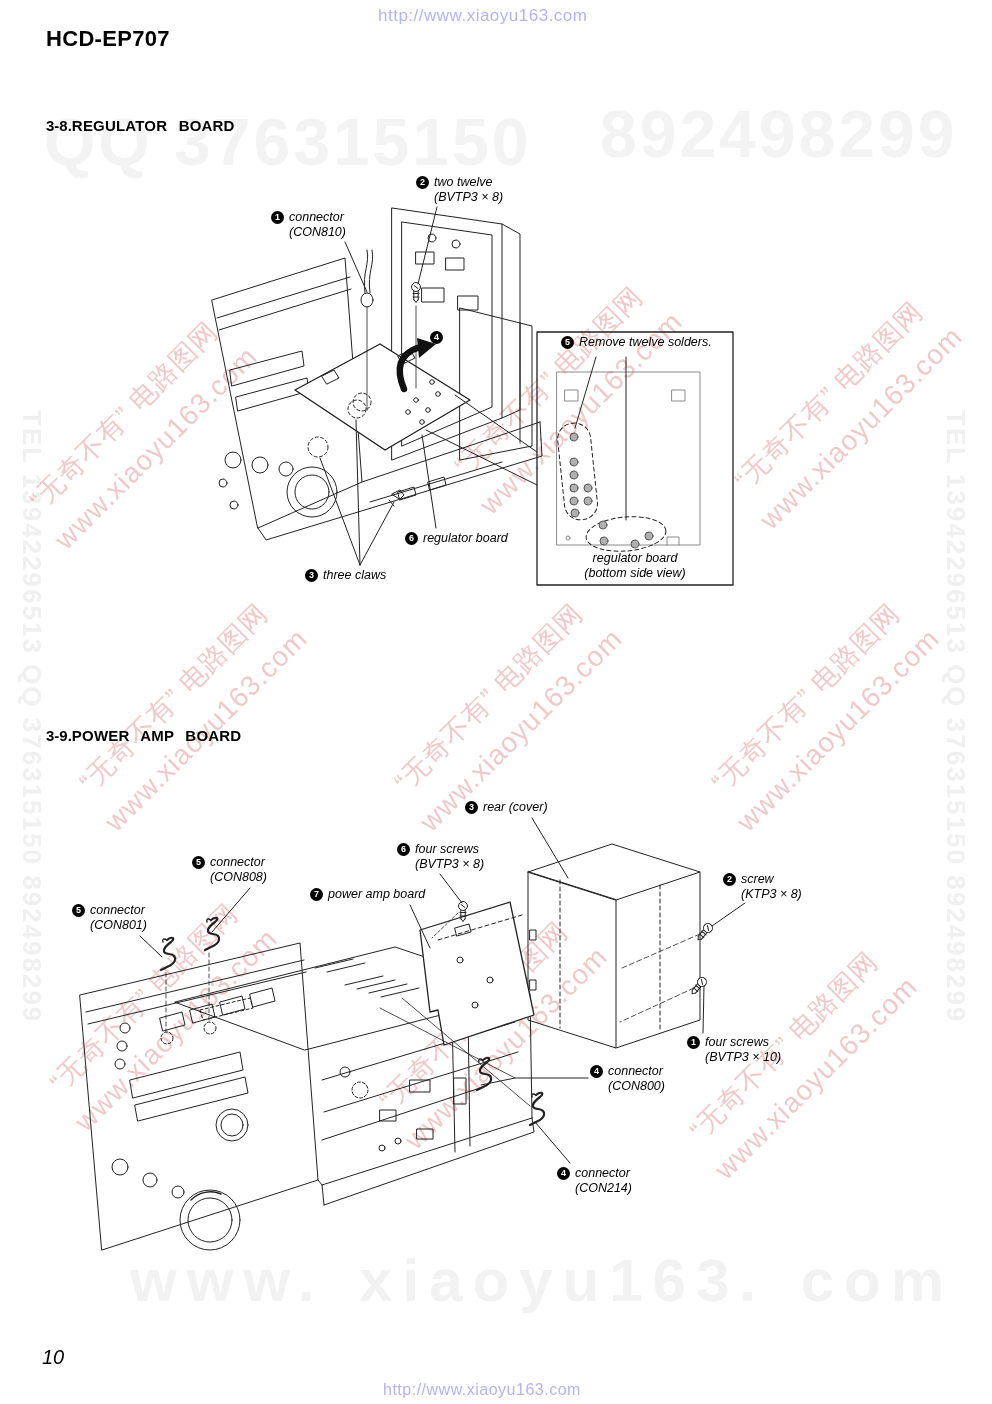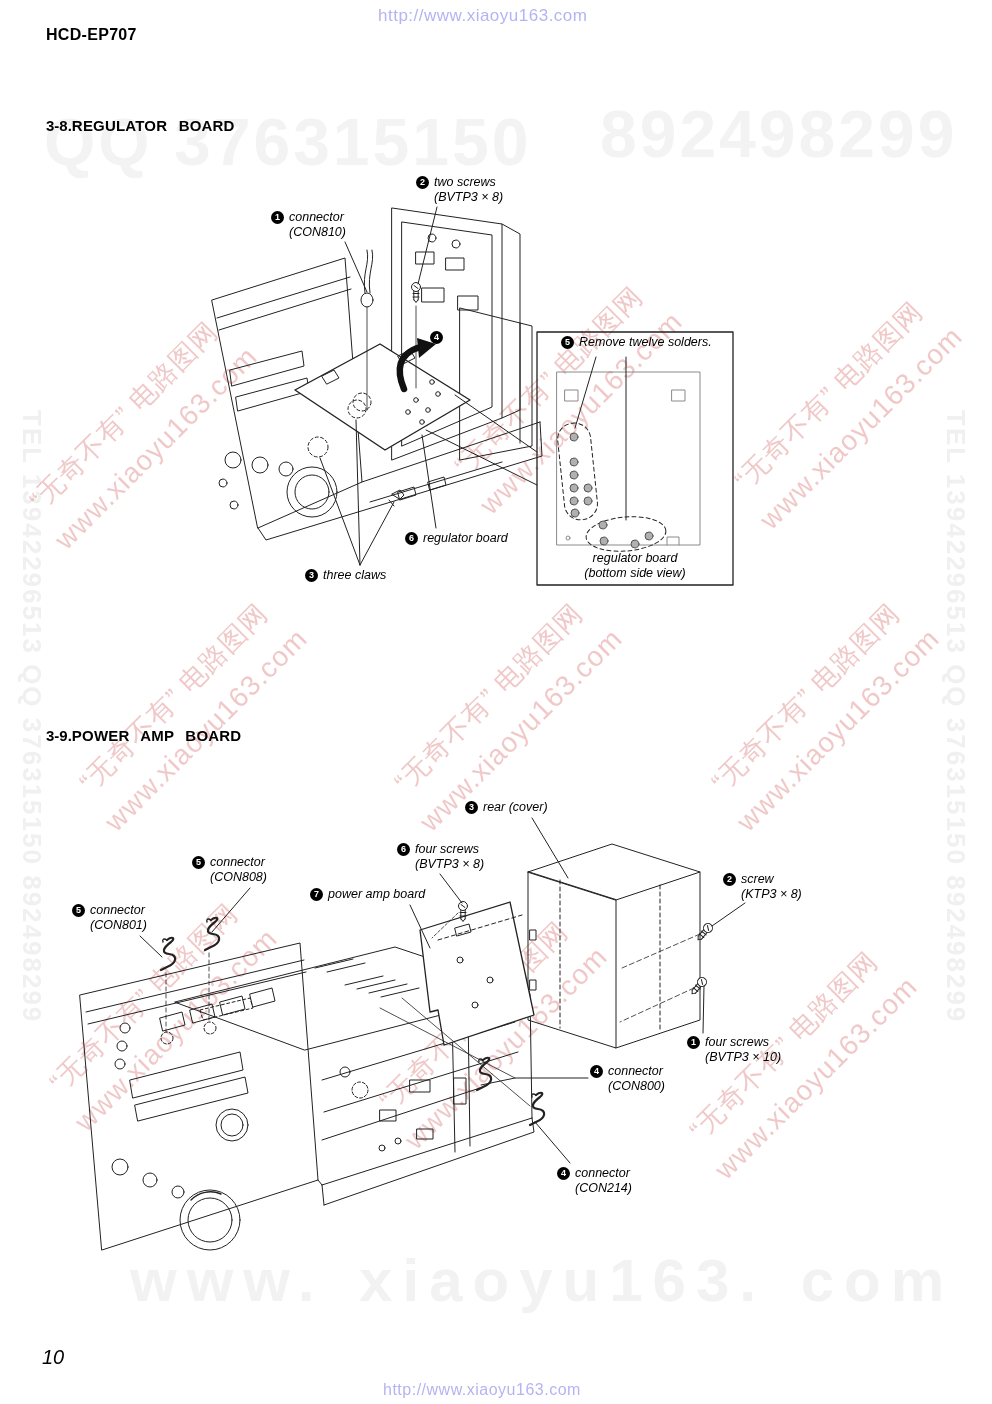--- a/index.html
+++ b/index.html
@@ -9,21 +9,21 @@
   .wm{position:absolute;z-index:1;white-space:nowrap;pointer-events:none;}
   .wm-url{font-size:17px;color:#b4b4f2;letter-spacing:0.5px;}
   .wm-big{font-weight:bold;color:#f3f3f3;}
   .wm-top{font-size:66px;letter-spacing:3px;}
   .wm-mid{font-size:37px;color:#eeeeee;letter-spacing:1px;}
   .wm-bottom{font-size:60px;color:#f2f2f2;letter-spacing:10px;word-spacing:8px;margin-left:48px;}
   .wm-side{writing-mode:vertical-rl;font-size:26px;font-weight:bold;color:#f0f0f0;letter-spacing:2px;height:600px;}
   .stamp{width:300px;text-align:center;transform:rotate(-45deg);color:rgba(214,105,105,0.37);
          font-size:27px;line-height:46px;letter-spacing:1px;}
   .stamp .s2{font-size:28px;}
-  .model{position:absolute;left:46px;top:26px;font-size:16px;font-weight:bold;letter-spacing:0.3px;z-index:3;}
+  .model{position:absolute;left:46px;top:26px;font-size:22px;font-weight:bold;letter-spacing:0.3px;z-index:3;}
   .sec-head{position:absolute;font-weight:bold;font-size:15px;z-index:3;white-space:nowrap;}
   .sec-num{}
   .sec-title{word-spacing:7px;letter-spacing:0.2px;}
   .callout{position:absolute;display:flex;gap:5px;font-style:italic;font-size:12.5px;
            line-height:15px;white-space:nowrap;z-index:3;}
   .cnum{width:13px;height:13px;background:#000;border-radius:50%;color:#fff;font-size:9px;
         font-weight:bold;font-style:normal;line-height:13px;text-align:center;flex:none;margin-top:1px;}
   .cl{display:block;}
   .inset-caption{position:absolute;left:537px;top:551px;width:196px;text-align:center;
            font-style:italic;font-size:12.5px;line-height:15px;z-index:3;}
@@ -182,21 +182,21 @@
   <div class="callout" style="left:271px;top:210px;">
     <span class="cnum">1</span>
     <span>
         <span class="cl">connector</span>
         <span class="cl">(CON810)</span>
       </span>
   </div>
   <div class="callout" style="left:416px;top:175px;">
     <span class="cnum">2</span>
     <span>
-        <span class="cl">two screws</span>
+        <span class="cl">two twelve</span>
         <span class="cl">(BVTP3 × 8)</span>
       </span>
   </div>
   <div class="callout" style="left:430px;top:330px;">
     <span class="cnum">4</span>
   </div>
   <div class="callout" style="left:561px;top:335px;">
     <span class="cnum">5</span>
     <span>
         <span class="cl">Remove twelve solders.</span>

